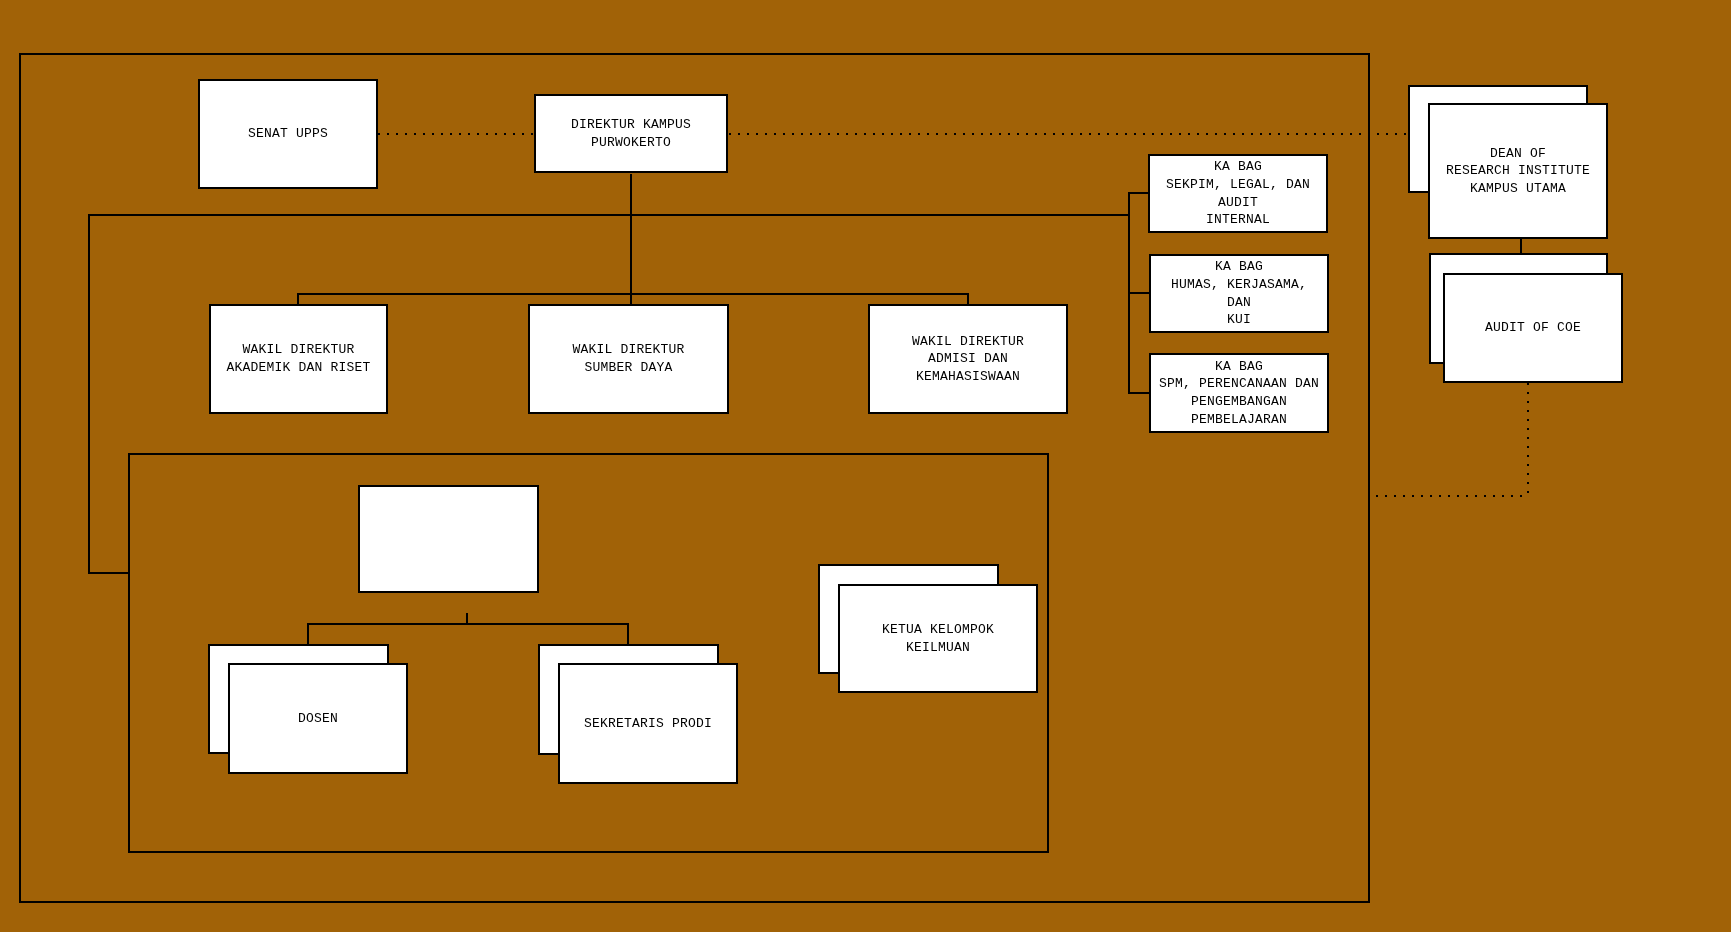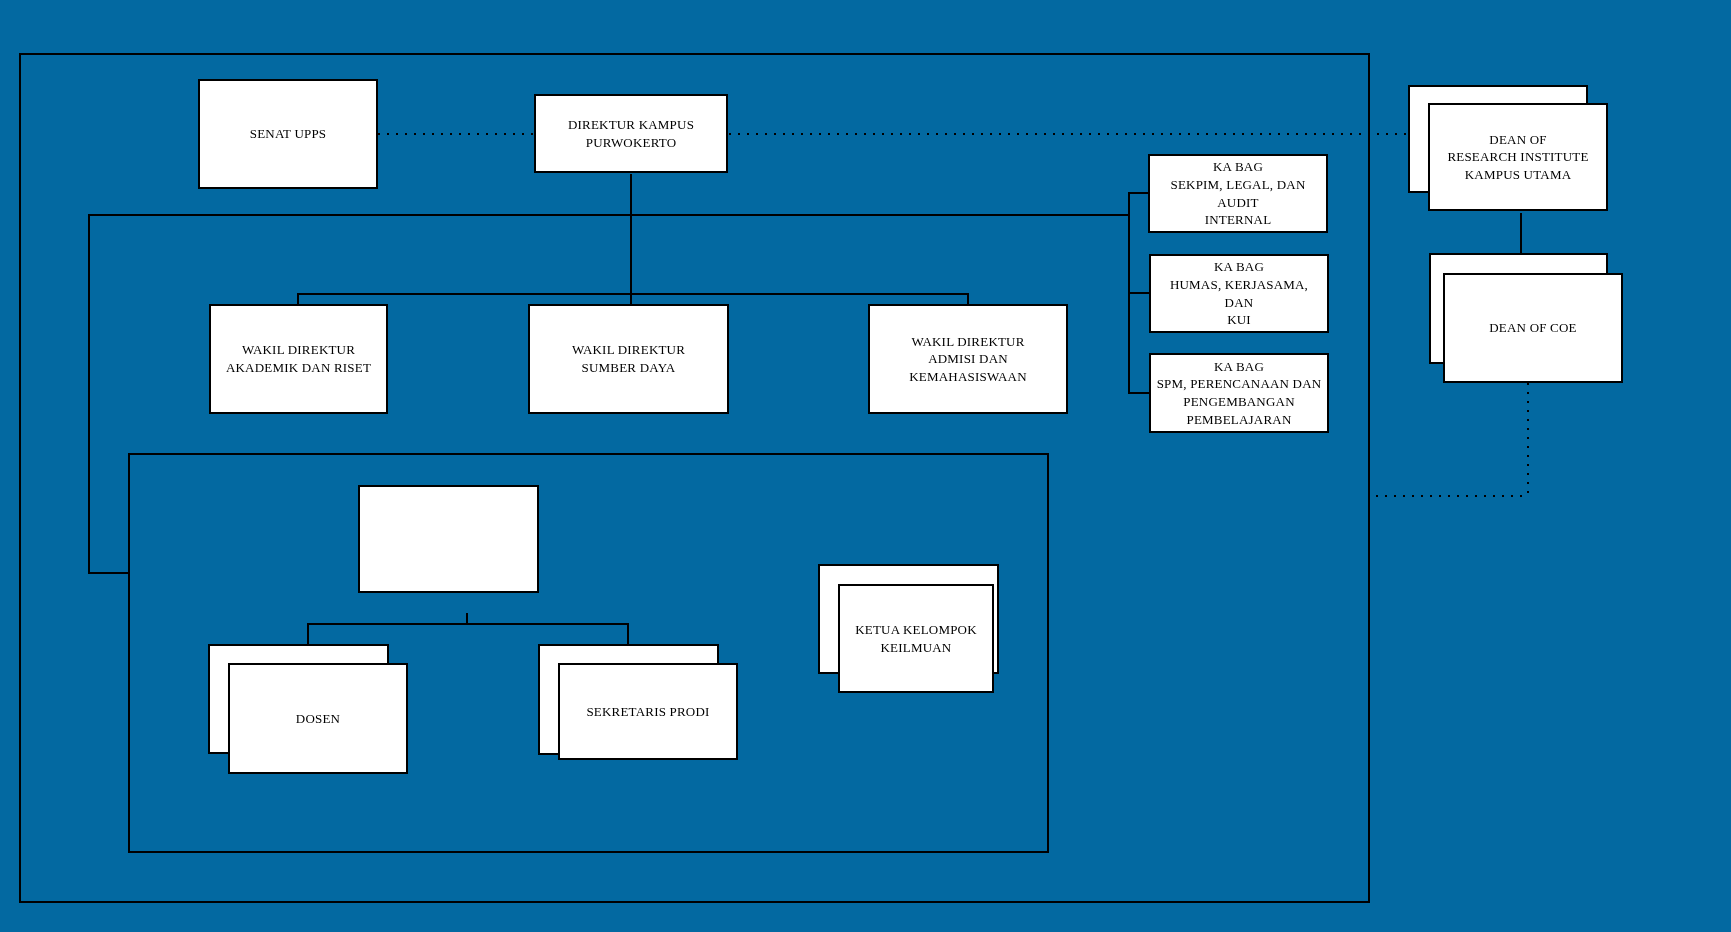--- a/index.html
+++ b/index.html
@@ -1,20 +1,20 @@
 <!DOCTYPE html>
 <html><head>
 <meta charset="utf-8">
 <style>
   html,body{margin:0;padding:0;background:#ffffff;}
   .canvas{
     position:relative;
     width:1731px;height:932px;
-    background:#0369a1;
-    font-family:Liberation Serif, serif;
+    background:#a16207;
+    font-family:Liberation Mono, monospace;
     overflow:hidden;
   }
   .frame{
     position:absolute;
     border:2px solid #000000;
     background:transparent;
     box-sizing:border-box;
   }
   .box{
     position:absolute;
@@ -112,42 +112,42 @@
   </div>
 
   <div class="box" style="left:1149px;top:353px;width:180px;height:80px">
     <div class="lbl">KA BAG
 SPM, PERENCANAAN DAN
 PENGEMBANGAN
 PEMBELAJARAN</div>
   </div>
 
   <div class="box back" style="left:1408px;top:85px;width:180px;height:108px"></div>
-  <div class="box" style="left:1428px;top:103px;width:180px;height:108px">
+  <div class="box" style="left:1428px;top:103px;width:180px;height:136px">
     <div class="lbl">DEAN OF
 RESEARCH INSTITUTE
 KAMPUS UTAMA</div>
   </div>
 
   <div class="box back" style="left:1429px;top:253px;width:179px;height:111px"></div>
   <div class="box" style="left:1443px;top:273px;width:180px;height:110px">
-    <div class="lbl">DEAN OF COE</div>
+    <div class="lbl">AUDIT OF COE</div>
   </div>
 
   <div class="box back" style="left:358px;top:485px;width:181px;height:108px"></div>
 
   <div class="box back" style="left:208px;top:644px;width:181px;height:110px"></div>
   <div class="box" style="left:228px;top:663px;width:180px;height:111px">
     <div class="lbl">DOSEN</div>
   </div>
 
   <div class="box back" style="left:538px;top:644px;width:181px;height:111px"></div>
-  <div class="box" style="left:558px;top:663px;width:180px;height:97px">
+  <div class="box" style="left:558px;top:663px;width:180px;height:121px">
     <div class="lbl">SEKRETARIS PRODI</div>
   </div>
 
   <div class="box back" style="left:818px;top:564px;width:181px;height:110px"></div>
-  <div class="box" style="left:838px;top:584px;width:156px;height:109px">
+  <div class="box" style="left:838px;top:584px;width:200px;height:109px">
     <div class="lbl">KETUA KELOMPOK
 KEILMUAN</div>
   </div>
 
 </div>
 
 </body></html>

